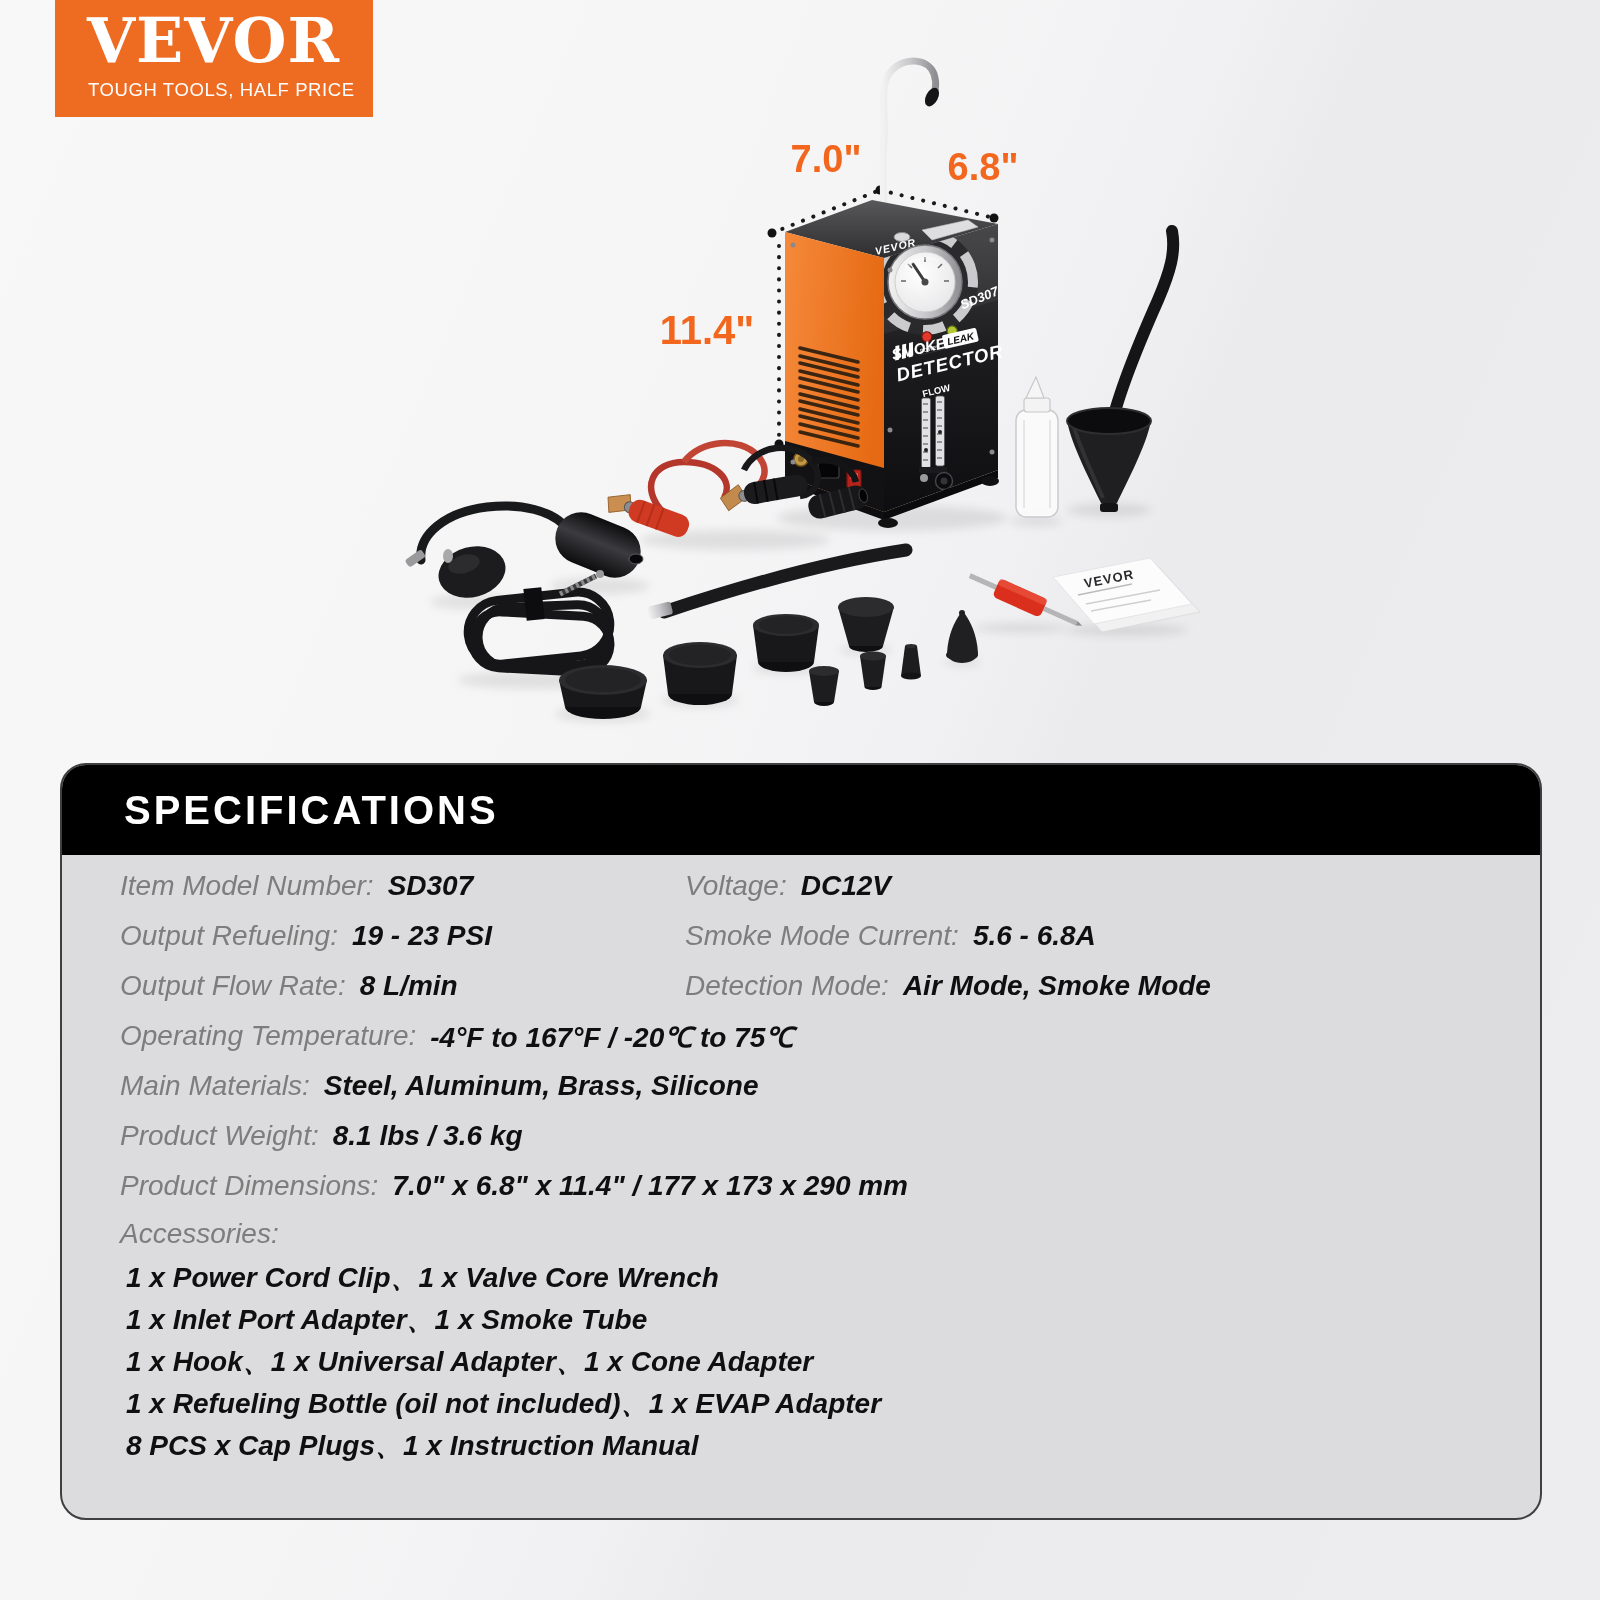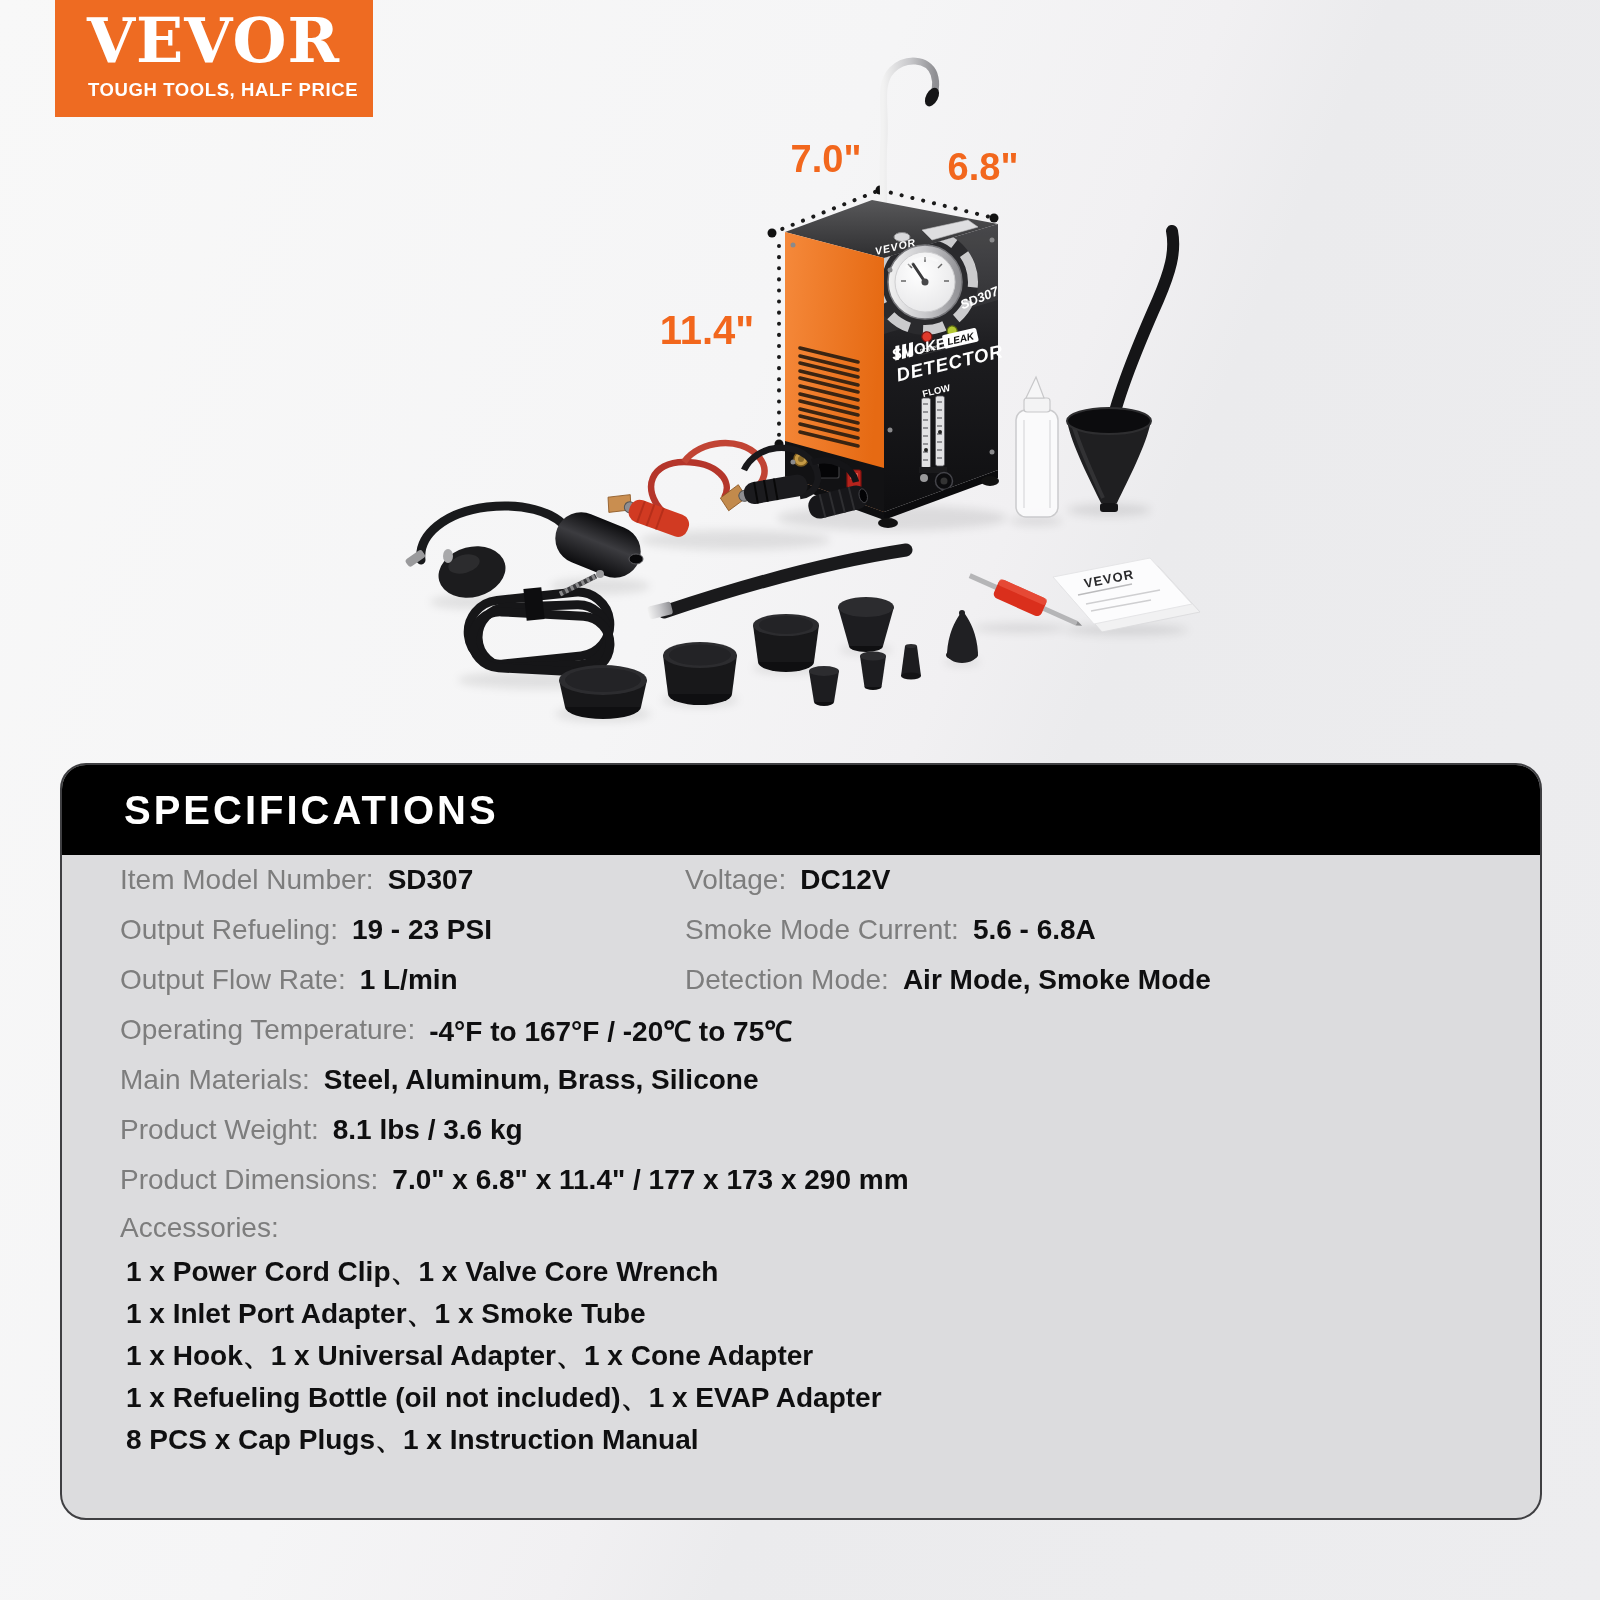--- a/index.html
+++ b/index.html
@@ -2,29 +2,29 @@
 <html><head>
 <meta charset="utf-8">
 <style>
   html,body{margin:0;padding:0;}
   .canvas{position:relative;width:1600px;height:1600px;overflow:hidden;
     font-family:"Liberation Sans",sans-serif;
     background:linear-gradient(113deg,#f8f8f8 0%,#f5f5f6 40%,#f1f0f2 54%,#ebebed 61%,#ededef 100%);}
   
   .logo-badge{position:absolute;left:55px;top:0;width:318px;height:117px;background:#ee6b22;color:#fff;}
   .logo-title{font-family:"DejaVu Serif",serif;font-weight:900;font-size:62px;letter-spacing:1px;margin:10px 0 0 32px;line-height:1;}
-  .logo-tagline{font-weight:700;font-size:18.5px;letter-spacing:.6px;margin:7px 0 0 33px;}
+  .logo-tagline{font-weight:400;font-size:18.5px;letter-spacing:.6px;margin:7px 0 0 33px;}
   
   .hero{position:absolute;left:0;top:0;width:1600px;height:763px;}
   
   .spec-panel{position:absolute;left:60px;top:763px;width:1482px;height:757px;background:#dcdcde;
     border:2px solid #3f3f42;border-radius:26px;overflow:hidden;box-sizing:border-box;}
   .spec-header{height:90px;background:#000;display:flex;align-items:center;}
   .spec-title{margin:0 0 0 62px;color:#fff;font-size:40px;font-weight:700;letter-spacing:3px;}
-  .spec-body{padding:0 40px 0 58px;font-size:28px;color:#0f0f10;}
+  .spec-body{padding:6px 40px 0 58px;font-size:28px;color:#0f0f10;font-style:italic;}
   .spec-row{display:flex;align-items:center;height:50px;}
   .spec-row.two{display:grid;grid-template-columns:565px auto;align-items:center;height:50px;}
   .cell{display:flex;align-items:baseline;}
   .lbl{color:#7d7d7d;margin-right:14px;white-space:pre;}
   .val{font-weight:700;color:#0f0f10;white-space:pre;}
   .acc-label{color:#7d7d7d;height:46px;display:flex;align-items:center;}
   .acc-line{font-weight:700;height:42px;display:flex;align-items:center;color:#0f0f10;white-space:pre;margin-left:6px;}
   text{font-family:"Liberation Sans",sans-serif;}
   .dim-text{font-weight:700;fill:#f2671d;}
   .face-text{font-weight:700;font-style:italic;fill:#ffffff;}
@@ -326,21 +326,21 @@
         </div>
         <div class="cell">
           <span class="lbl">Smoke Mode Current:</span>
           <span class="val">5.6 - 6.8A</span>
         </div>
       </div>
 
       <div class="spec-row two">
         <div class="cell">
           <span class="lbl">Output Flow Rate:</span>
-          <span class="val">1 L/min</span>
+          <span class="val">8 L/min</span>
         </div>
         <div class="cell">
           <span class="lbl">Detection Mode:</span>
           <span class="val">Air Mode, Smoke Mode</span>
         </div>
       </div>
 
       <div class="spec-row">
         <span class="lbl">Operating Temperature:</span>
         <span class="val">-4°F to 167°F / -20℃ to 75℃</span>

